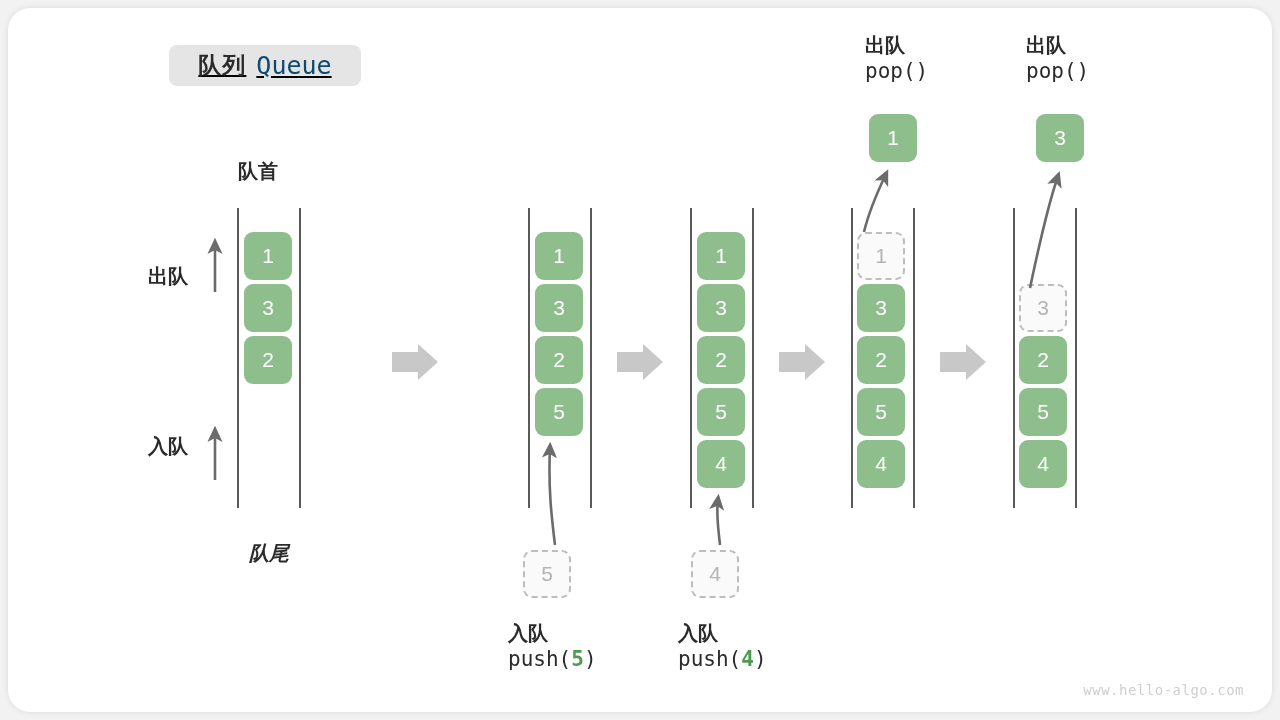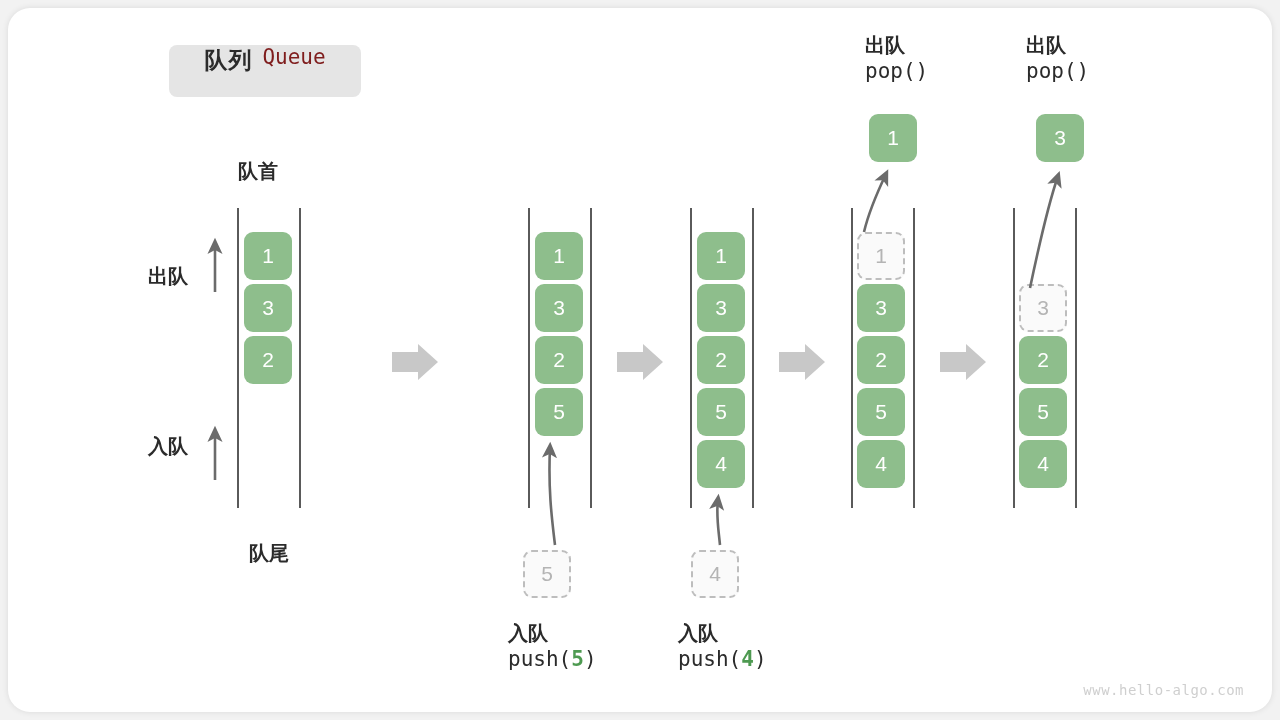--- a/index.html
+++ b/index.html
@@ -23,37 +23,39 @@
     height: 704px;
     background: #ffffff;
     border-radius: 22px;
     box-shadow: 0 0 6px rgba(0,0,0,0.10);
   }
   .abs { position: absolute; }
 
   
   #title-chip {
     left: 169px; top: 45px;
-    width: 192px; height: 52px;
+    width: 192px; height: 41px;
     background: #e5e5e5;
     border-radius: 8px;
     display: flex;
+    align-items: center;
     justify-content: center;
     gap: 10px;
+    text-decoration: underline;
   }
   #title-chip .cn {
     font-size: 23px;
     font-weight: bold;
     color: #2b2b2b;
     letter-spacing: 1px;
   }
   #title-chip .en {
     font-family: "DejaVu Sans Mono", monospace;
-    font-size: 21px;
-    color: #7f1d1d;
+    font-size: 25px;
+    color: #0c4a6e;
   }
 
   
   .cn-bold {
     font-size: 20px;
     font-weight: bold;
     color: #2b2b2b;
     white-space: nowrap;
   }
 
@@ -112,21 +114,21 @@
 
 <div id="canvas">
   <div id="card" class="abs"></div>
 
   <div id="title-chip" class="abs">
     <span class="cn">队列</span>
     <span class="en">Queue</span>
   </div>
 
   <div class="abs cn-bold" style="left:238px; top:158px; width:62px; ">队首</div>
-  <div class="abs cn-bold" style="left:238px; top:540px; width:62px; text-align:center;">队尾</div>
+  <div class="abs cn-bold" style="left:238px; top:540px; width:62px; text-align:center;font-style:italic;">队尾</div>
 
   <div class="abs cn-bold" style="left:148px; top:263px;">出队</div>
   <div class="abs cn-bold" style="left:148px; top:433px;">入队</div>
 
   <div class="abs rail" style="left:237px; top:208px; height:300px;"></div>
   <div class="abs rail" style="left:299px; top:208px; height:300px;"></div>
 
   <div class="abs cell" style="left:244px; top:232px;">1</div>
   <div class="abs cell" style="left:244px; top:284px;">3</div>
   <div class="abs cell" style="left:244px; top:336px;">2</div>

